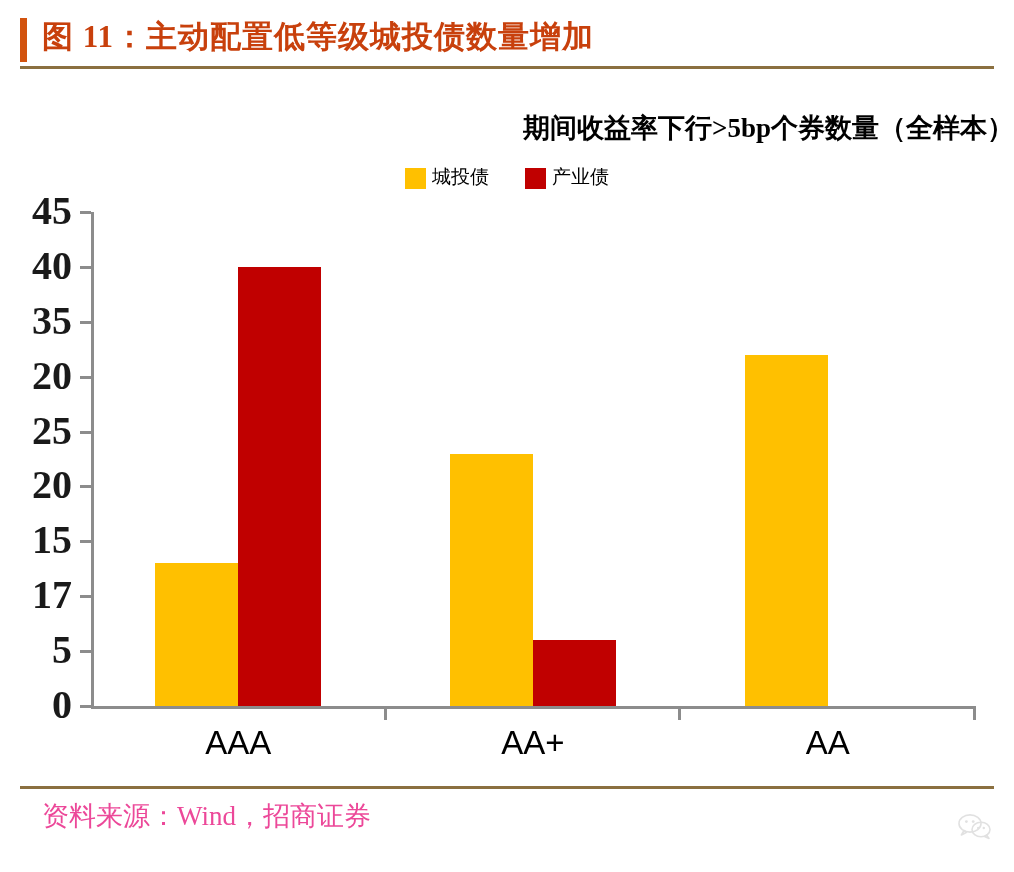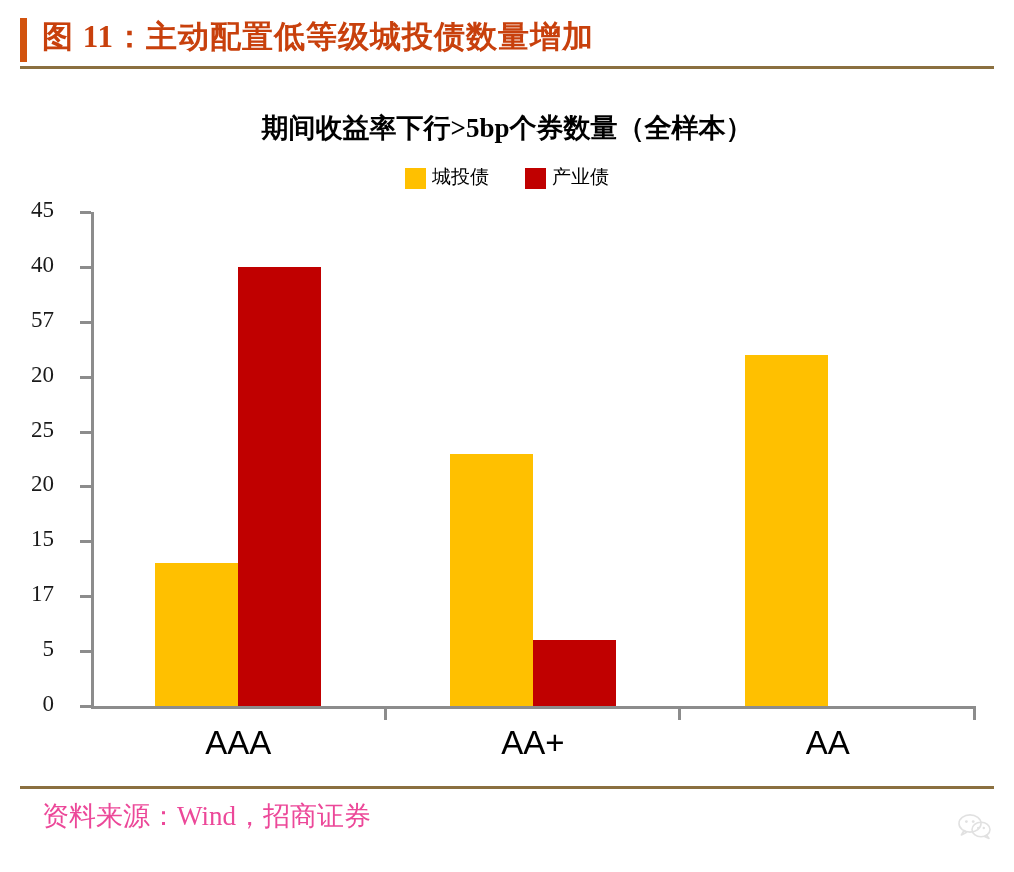--- a/index.html
+++ b/index.html
@@ -61,21 +61,21 @@
     left: 0;
     top: 76px;
     width: 1014px;
     height: 700px;
   }
   .chart-subtitle {
     position: absolute;
     left: 0;
     top: 34px;
     width: 1014px;
-    text-align: center;
+    text-align: right;
     font-family: "Liberation Serif", "DejaVu Serif", serif;
     font-size: 27px;
     font-weight: bold;
     color: #000000;
     white-space: nowrap;
   }
 
   .chart-legend {
     position: absolute;
     left: 0;
@@ -130,26 +130,27 @@
   .y-tick {
     position: absolute;
     left: -11px;
     width: 11px;
     height: 3px;
     background: #8C8C8C;
   }
   .y-tick-label {
     position: absolute;
     right: 100%;
-    margin-right: 26px;
+    margin-right: 8px;
     transform: translateY(-52%);
     font-family: "Liberation Serif", "DejaVu Serif", serif;
-    font-size: 23px;
+    font-size: 40px;
     color: #1a1a1a;
     white-space: nowrap;
+    font-weight: bold;
   }
   .x-sep {
     position: absolute;
     bottom: -14px;
     width: 3px;
     height: 14px;
     background: #8C8C8C;
   }
   .bar {
     position: absolute;
@@ -246,21 +247,21 @@
           <div class="y-tick" style="top: 273.444px;">
             <span class="y-tick-label">20</span>
           </div>
           <div class="y-tick" style="top: 218.556px;">
             <span class="y-tick-label">25</span>
           </div>
           <div class="y-tick" style="top: 163.667px;">
             <span class="y-tick-label">20</span>
           </div>
           <div class="y-tick" style="top: 108.778px;">
-            <span class="y-tick-label">57</span>
+            <span class="y-tick-label">35</span>
           </div>
           <div class="y-tick" style="top: 53.8889px;">
             <span class="y-tick-label">40</span>
           </div>
           <div class="y-tick" style="top: -1px;">
             <span class="y-tick-label">45</span>
           </div>
         </div>
       <div id="bars-layer">
           <div class="bar" title="城投债 AAA: 13" style="left: 64.3333px; width: 83px; height: 142.711px; background: rgb(255, 192, 0);"></div>

